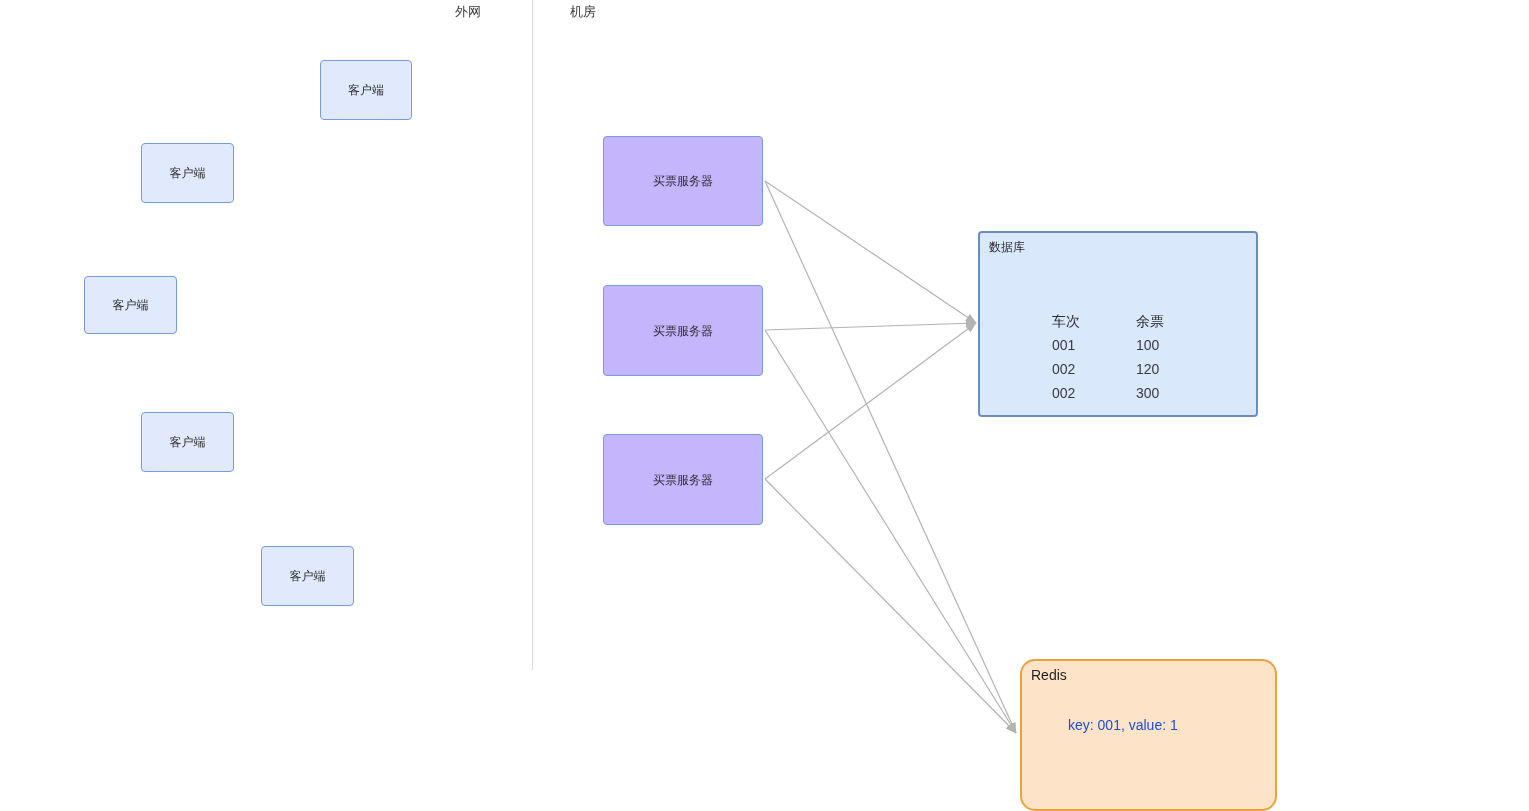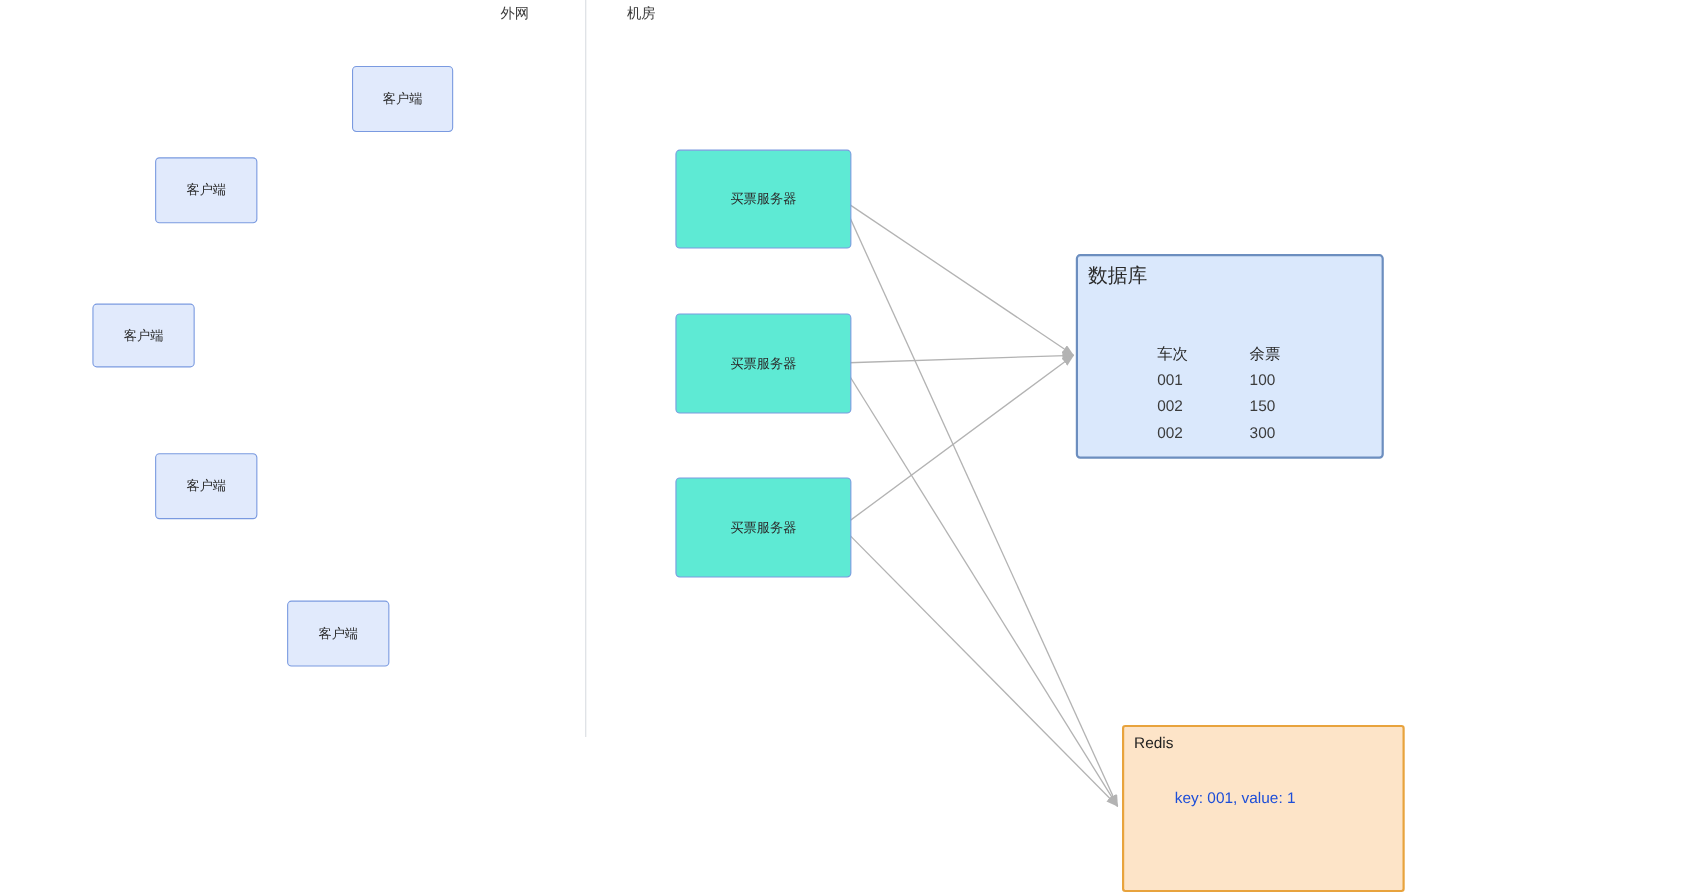--- a/index.html
+++ b/index.html
@@ -49,22 +49,21 @@
     background: #dae8fc;
     border-radius: 4px;
   }
   .node.client {
     border-color: #7a9ae0;
     background: #e1eafc;
     padding-left: 29px;
   }
   .node.server {
     border-color: #7a9ae0;
-    background: #5eead4;
-    margin-left: 11px;
+    background: #c4b5fd;
   }
   .node.database {
     border-color: #6c8ebf;
     background: #dae8fc;
     border-width: 2px;
   }
   .node.redis {
     border: 2px solid #e8a33d;
     background: #fde4c8;
     border-radius: 3px;
@@ -77,21 +76,21 @@
     transform: translateY(-50%);
     text-align: center;
     font-size: 12px;
     color: #2b2b2b;
     line-height: 1.2;
   }
   .node-corner-label {
     position: absolute;
     left: 9px;
     top: 7px;
-    font-size: 18px;
+    font-size: 12px;
     color: #2b2b2b;
     line-height: 1.2;
   }
   .redis .node-corner-label {
     font-size: 14px;
     left: 9px;
     top: 6px;
     color: #1f1f1f;
   }
   .db-table {
@@ -194,29 +193,29 @@
           <th>余票</th>
         </tr>
       </thead>
       <tbody>
         <tr>
           <td class="col-0">001</td>
           <td>100</td>
         </tr>
         <tr>
           <td class="col-0">002</td>
-          <td>150</td>
+          <td>120</td>
         </tr>
         <tr>
           <td class="col-0">002</td>
           <td>300</td>
         </tr>
       </tbody>
     </table>
   </div>
 
-  <div class="node redis" style="left:1020px; top:659px; width:257px; height:152px;">
+  <div class="node redis" style="left:1020px; top:659px; width:257px; height:152px;border-radius:15px;">
     <div class="node-corner-label">Redis</div>
     <div class="redis-kv">key: 001, value: 1</div>
   </div>
 
 
 </div>
 
 </body></html>

